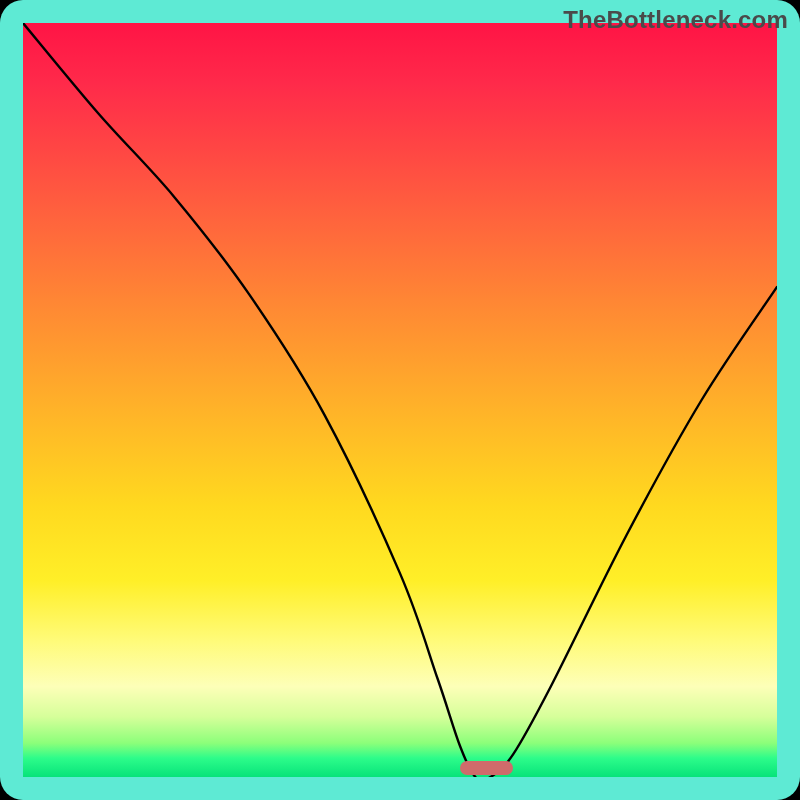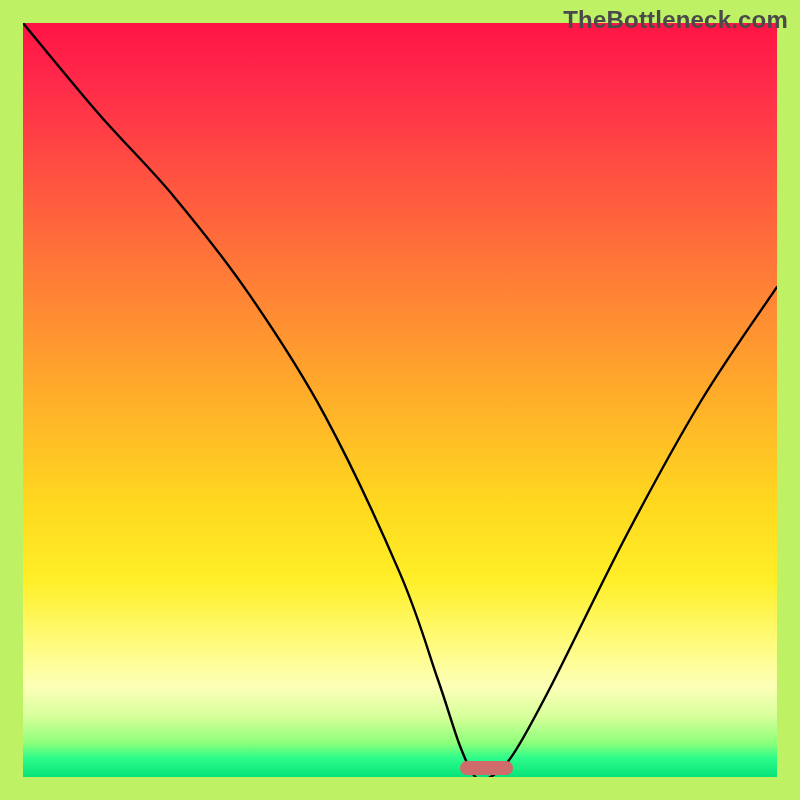--- a/index.html
+++ b/index.html
@@ -8,21 +8,22 @@
     width: 800px;
     height: 800px;
     background: #000;
     overflow: hidden;
     font-family: Arial, Helvetica, sans-serif;
   }
   .frame {
     position: relative;
     width: 800px;
     height: 800px;
-    background: #bef264;
+    background: #5eead4;
+    border-radius: 23px;
   }
   .watermark {
     position: absolute;
     top: 6px;
     right: 12px;
     color: #4a4a4a;
     font-size: 24px;
     font-weight: 600;
     letter-spacing: 0.2px;
     z-index: 20;

